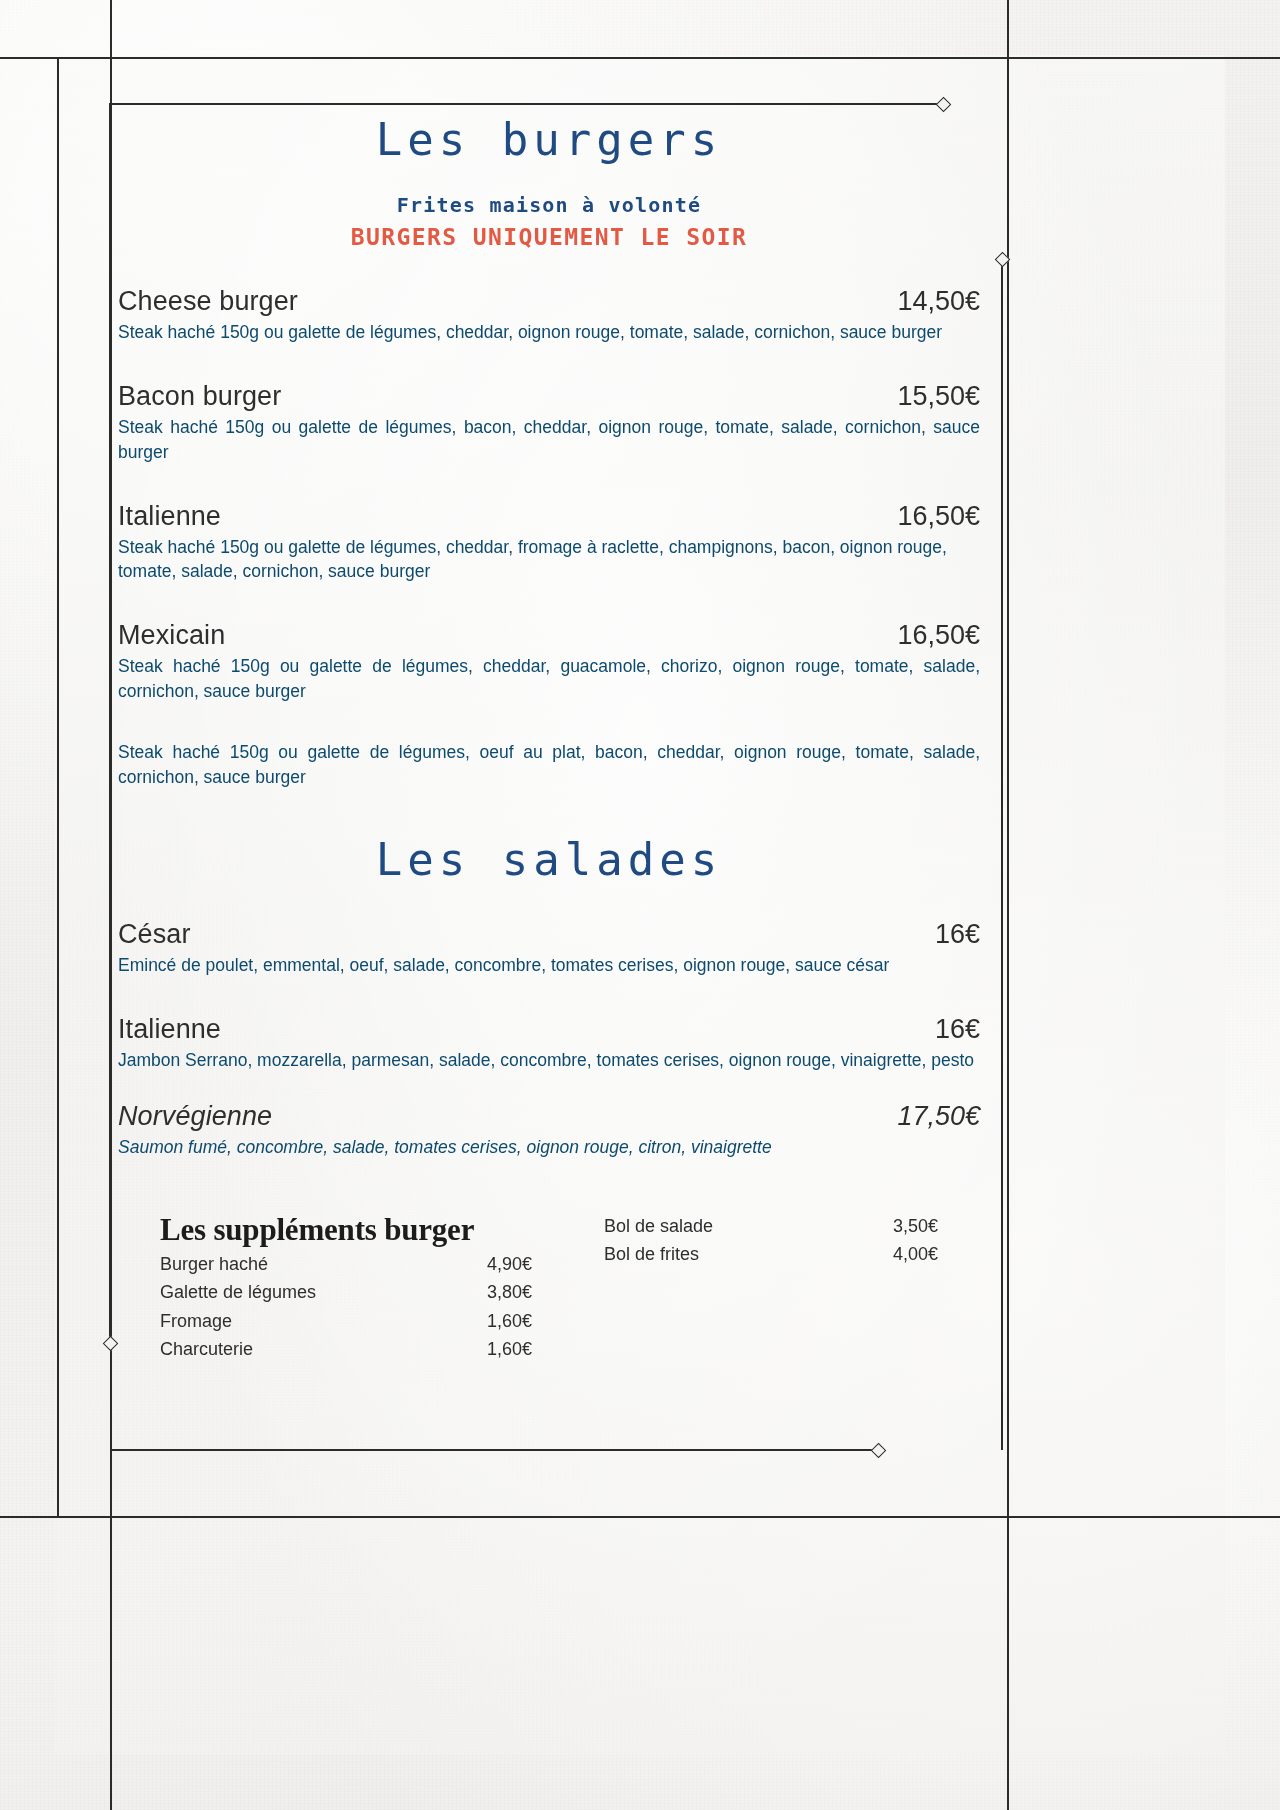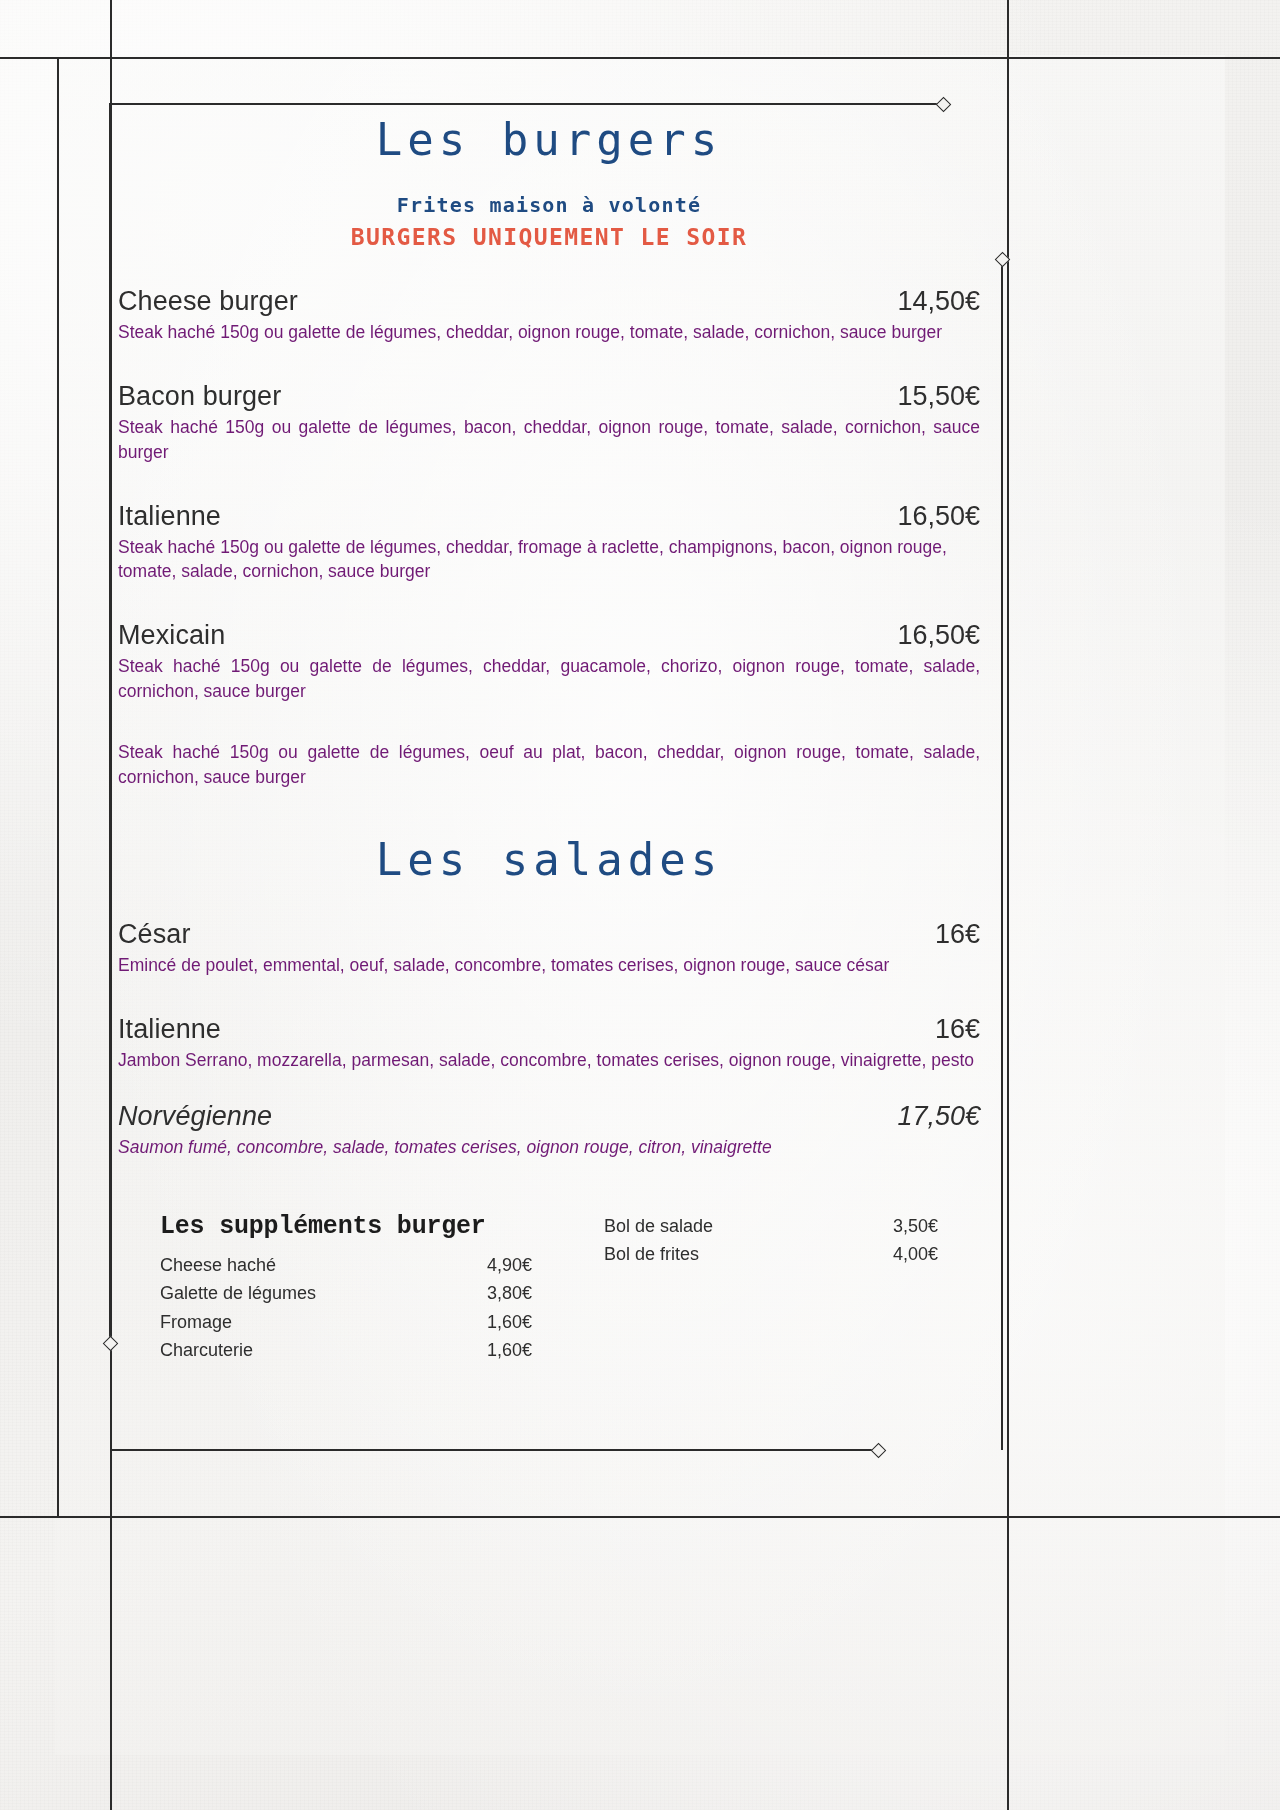--- a/index.html
+++ b/index.html
@@ -116,45 +116,45 @@
     font-family: "Liberation Sans", sans-serif;
     font-size: 27px;
     font-weight: 300;
     color: #2e2e2e;
     white-space: nowrap;
   }
   .item-desc {
     font-family: "Liberation Sans", sans-serif;
     font-size: 17.5px;
     font-weight: 300;
-    color: #701a75;
+    color: #0c4a6e;
     line-height: 1.42;
     margin-top: 3px;
     text-align: justify;
     text-justify: inter-word;
   }
   .item-desc.nojust { text-align: left; }
 
   
   .extras {
     display: flex;
     margin-top: 52px;
     padding-left: 42px;
     gap: 72px;
   }
   .extras-col { }
   .extras-col.left { width: 372px; }
   .extras-col.right { width: 334px; }
 
   .extras-title {
-    font-family: Liberation Mono, monospace;
+    font-family: Liberation Serif, serif;
     font-weight: bold;
-    font-size: 25px;
+    font-size: 31px;
     color: #1c1c1c;
-    margin-bottom: 10px;
+    margin-bottom: 2px;
     letter-spacing: -0.2px;
   }
   .extras-row {
     display: flex;
     justify-content: space-between;
     font-family: "Liberation Sans", sans-serif;
     font-size: 18px;
     font-weight: 300;
     color: #2e2e2e;
     line-height: 1.58;
@@ -261,21 +261,21 @@
       <div class="item-desc nojust">Saumon fumé, concombre, salade, tomates cerises, oignon rouge, citron, vinaigrette</div>
     </div>
   </section>
 
   <section class="extras">
 
     <div class="extras-col left">
       <div class="extras-title">Les suppléments burger</div>
 
       <div class="extras-row">
-        <span class="ex-label">Cheese haché</span>
+        <span class="ex-label">Burger haché</span>
         <span class="ex-price">4,90€</span>
       </div>
       <div class="extras-row">
         <span class="ex-label">Galette de légumes</span>
         <span class="ex-price">3,80€</span>
       </div>
       <div class="extras-row">
         <span class="ex-label">Fromage</span>
         <span class="ex-price">1,60€</span>
       </div>

